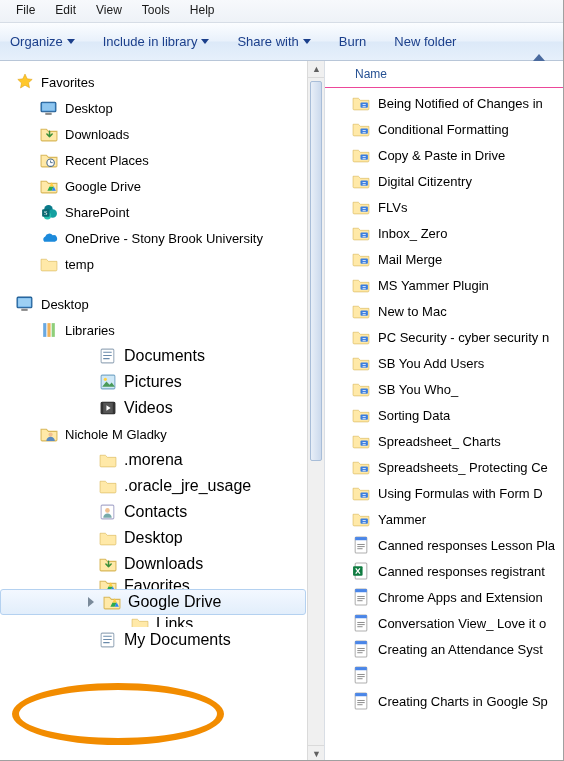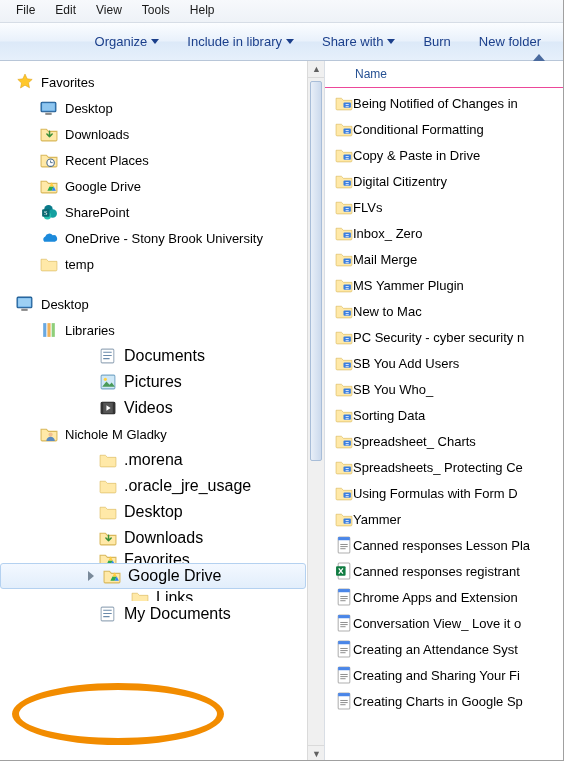--- a/index.html
+++ b/index.html
@@ -27,24 +27,23 @@
     color: #1a1a1a;
     cursor: default;
   }
   
   .toolbar {
     display: flex;
     align-items: center;
     background: linear-gradient(#fbfdff, #e9f1fb 48%, #dce9f8 52%, #e6f0fb);
     border-bottom: 1px solid #b8c6d8;
     height: 38px;
-    padding: 0 22px;
+    padding: 0 10px;
     gap: 28px;
     position: relative;
-    justify-content: flex-end;
   }
   .toolbar-btn {
     color: #1b3f8b;
     display: flex;
     align-items: center;
     gap: 4px;
     cursor: default;
     font-size: 13px;
   }
   .caret {
@@ -119,21 +118,22 @@
     font-size: 12px;
     display: flex;
   }
   .file-list {
     padding-top: 2px;
   }
   .file-row {
     display: flex;
     align-items: center;
     height: 26px;
-    padding-left: 10px;
+    padding-left: 27px;
+    gap: 8px;
     white-space: nowrap;
   }
   .file-label { color: #000; font-size: 13px; }
   
   .tree-group { margin-bottom: 14px; }
   .tree-row {
     display: flex;
     align-items: center;
     height: 26px;
     gap: 7px;
@@ -448,20 +448,29 @@
               <svg width="18" height="18" viewBox="0 0 17 17">
                 <use href="#i-folder"></use>
               </svg>
             </span>
        <span class="tree-label">.oracle_jre_usage</span>
      </div>
           <div class="tree-row child2">
 
        <span class="icon">
               <svg width="18" height="18" viewBox="0 0 17 17">
+                <use href="#i-contacts"></use>
+              </svg>
+            </span>
+       <span class="tree-label">Contacts</span>
+     </div>
+          <div class="tree-row child2">
+
+       <span class="icon">
+              <svg width="18" height="18" viewBox="0 0 17 17">
                 <use href="#i-folder"></use>
               </svg>
             </span>
        <span class="tree-label">Desktop</span>
      </div>
           <div class="tree-row child2">
 
        <span class="icon">
               <svg width="18" height="18" viewBox="0 0 17 17">
                 <use href="#i-downloads"></use>
@@ -697,21 +706,20 @@
             </svg>
           </span>
        <span class="file-label">Creating an Attendance Syst</span>
      </div>
         <div class="file-row">
        <span class="icon">
             <svg width="18" height="18" viewBox="0 0 17 17">
               <use href="#i-gdoc"></use>
             </svg>
           </span>
-       <span class="file-label">Creating and Sharing Your Fi</span>
      </div>
         <div class="file-row">
        <span class="icon">
             <svg width="18" height="18" viewBox="0 0 17 17">
               <use href="#i-gdoc"></use>
             </svg>
           </span>
        <span class="file-label">Creating Charts in Google Sp</span>
      </div>
       </div>

